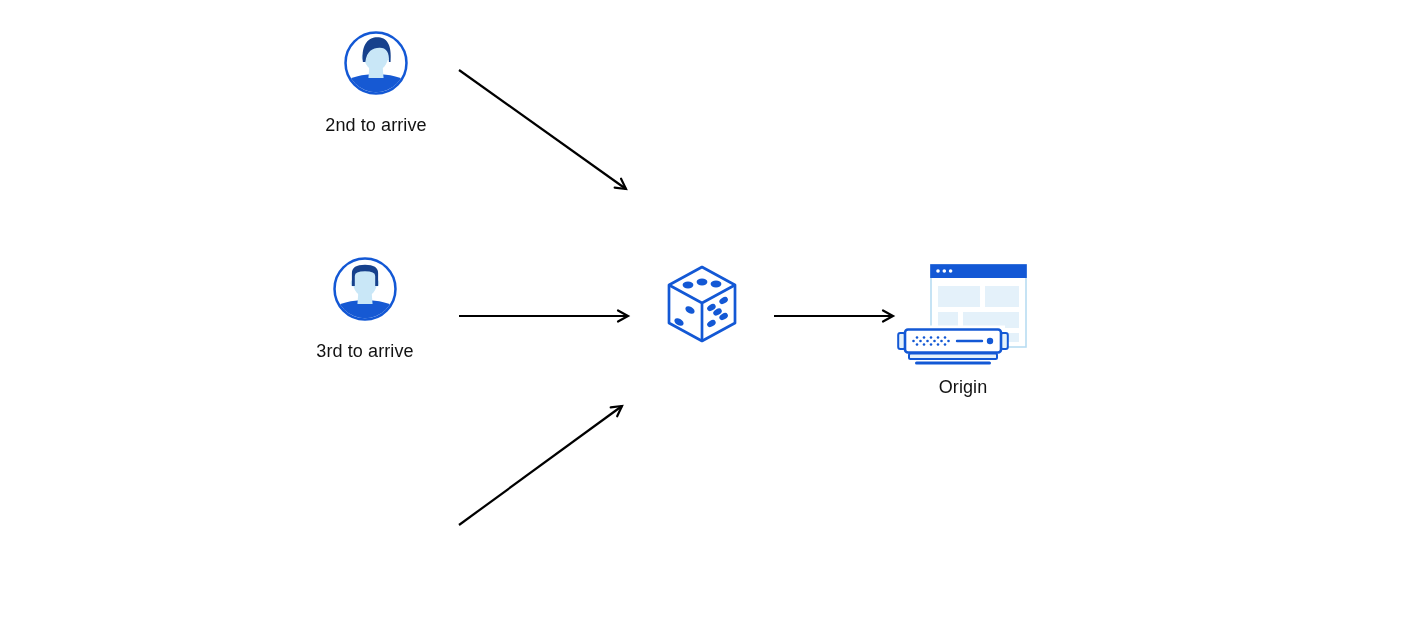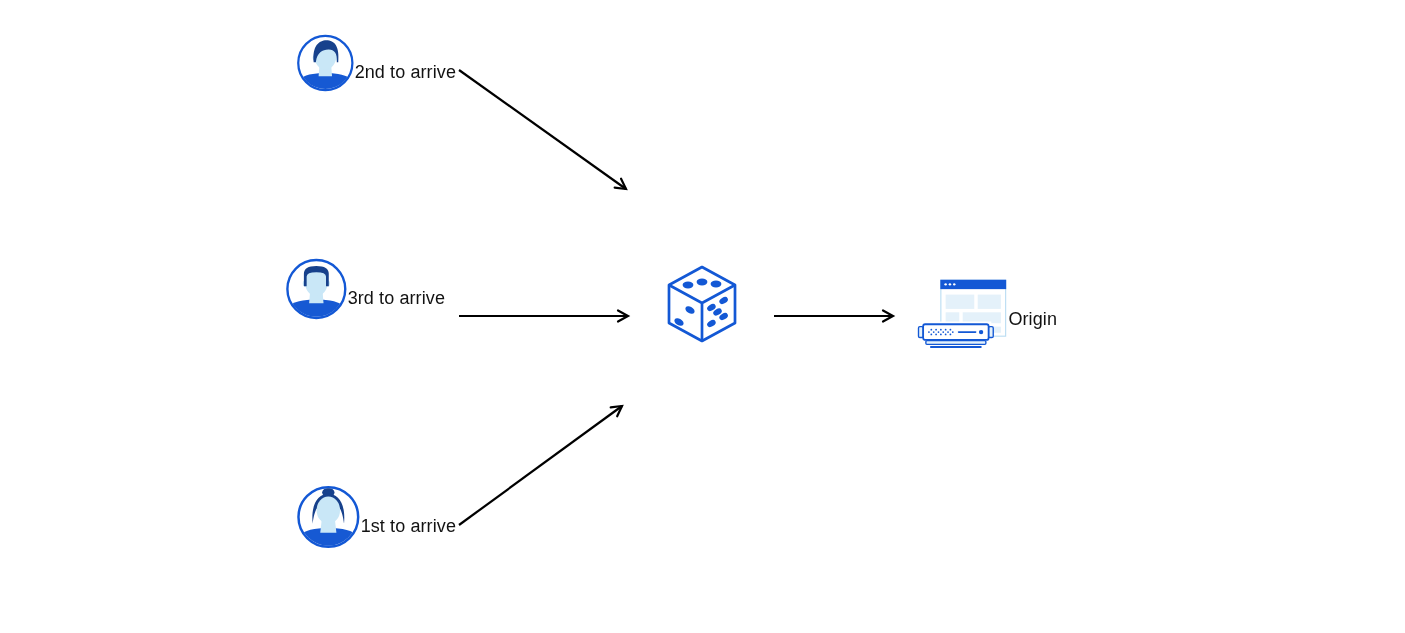--- a/index.html
+++ b/index.html
@@ -12,21 +12,21 @@
     --arrow-black:#000000;
     --label-text:#121212;
     --background:#ffffff;
   }
   *{box-sizing:border-box;margin:0;padding:0;}
   body{background:var(--background);font-family:"Liberation Sans", sans-serif;}
   .canvas{
     position:relative;width:1405px;height:633px;background:var(--background);overflow:hidden;
   }
   .arrows{position:absolute;left:0;top:0;pointer-events:none;}
-  .node{position:absolute;display:flex;align-items:center;}
+  .node{position:absolute;display:flex;flex-direction:column;align-items:center;}
   .nlabel{
     font-size:18px;line-height:21px;color:var(--label-text);
     letter-spacing:0.1px;white-space:nowrap;text-align:center;
   }
   .client .nlabel{margin-top:19px;}
   .origin .nlabel{margin-top:12px;}
   
   .st-b{stroke:var(--primary-blue);}
   .fl-b{fill:var(--primary-blue);}
   .fl-hair{fill:var(--dark-navy-hair);}
@@ -85,36 +85,20 @@
         <path class="fl-skin" d="M27.5,33 L40.5,33 L41.8,49.5 L26.2,49.5 Z"></path>
         <ellipse class="fl-skin" cx="21.5" cy="28" rx="2.2" ry="3.2"></ellipse>
         <ellipse class="fl-skin" cx="46.5" cy="28" rx="2.2" ry="3.2"></ellipse>
         <ellipse class="fl-skin" cx="34" cy="26.5" rx="12.5" ry="15.2"></ellipse>
         <path class="fl-hair" d="M20.5,31 L20.5,17.5 Q20.5,9 34,9 Q47.5,9 47.5,17.5 L47.5,31 L44.5,31 L44.5,20.5 Q44.5,15.7 34,15.7 Q23.5,15.7 23.5,20.5 L23.5,31 Z"></path>
       </g>
     </svg>
     <div class="nlabel">3rd to arrive</div>
   </div>
 
-  <div class="node client" style="left:296px;top:484px;width:160px;">
-    <svg width="66" height="66" viewBox="0 0 68 68">
-      <clipPath id="cp3">
-          <circle cx="34" cy="34" r="30.2"></circle>
-        </clipPath>
-      <circle class="fl-w st-b" cx="34" cy="34" r="31.4" stroke-width="2.6"></circle>
-      <g clip-path="url(#cp3)">
-        <path class="fl-shirt" d="M0,68 L0,61 C0,50.5 14,45.5 34,45.5 C54,45.5 68,50.5 68,61 L68,68 Z"></path>
-        <ellipse class="fl-hair" cx="34" cy="8.2" rx="6.5" ry="4.8"></ellipse>
-        <path class="fl-hair" d="M17.5,41 C15.5,19 24,9.5 34,9.5 C44,9.5 52.5,19 50.5,41 C49.3,31 47.2,26 44.5,22.3 C42,18.5 26,18.5 23.5,22.3 C20.8,26 18.7,31 17.5,41 Z"></path>
-        <path class="fl-skin" d="M27.5,33 L40.5,33 L42.5,50.5 L25.5,50.5 Z"></path>
-        <ellipse class="fl-skin" cx="34" cy="26.8" rx="12.3" ry="14.4"></ellipse>
-      </g>
-    </svg>
-    <div class="nlabel">1st to arrive</div>
-  </div>
 
   <div class="node" style="left:665px;top:263px;">
     <svg width="74" height="88" viewBox="0 0 74 88">
       <g class="fl-w st-b" stroke-width="2.7" stroke-linejoin="round">
         <path d="M37,4 L70,22 L70,60 L37,78 L4,60 L4,22 Z"></path>
         <path class="fl-n" d="M4,22 L37,40 L70,22 M37,40 L37,78"></path>
       </g>
       <g class="fl-b">
 
         <ellipse cx="23" cy="22" rx="5.4" ry="3.4"></ellipse>
@@ -126,21 +110,21 @@
 
         <ellipse cx="58.6" cy="37.5" rx="4.6" ry="3" transform="rotate(-30 58.6 37.5)"></ellipse>
         <ellipse cx="46.4" cy="44.5" rx="4.6" ry="3" transform="rotate(-30 46.4 44.5)"></ellipse>
         <ellipse cx="52.5" cy="49" rx="4.6" ry="3" transform="rotate(-30 52.5 49)"></ellipse>
         <ellipse cx="58.6" cy="53.5" rx="4.6" ry="3" transform="rotate(-30 58.6 53.5)"></ellipse>
         <ellipse cx="46.4" cy="60.5" rx="4.6" ry="3" transform="rotate(-30 46.4 60.5)"></ellipse>
       </g>
     </svg>
   </div>
 
-  <div class="node origin" style="left:917px;top:261px;width:140px;">
+  <div class="node origin" style="left:893px;top:261px;width:140px;">
     <svg width="134" height="104" viewBox="0 0 134 104">
 
       <g>
         <rect class="fl-w st-pale" x="35" y="4" width="95" height="82" stroke-width="1.6"></rect>
         <rect class="fl-b" x="34.2" y="3.2" width="96.6" height="13.8"></rect>
         <g fill="#ffffff">
           <circle cx="42" cy="10" r="1.8"></circle>
           <circle cx="48.3" cy="10" r="1.8"></circle>
           <circle cx="54.6" cy="10" r="1.8"></circle>
         </g>

